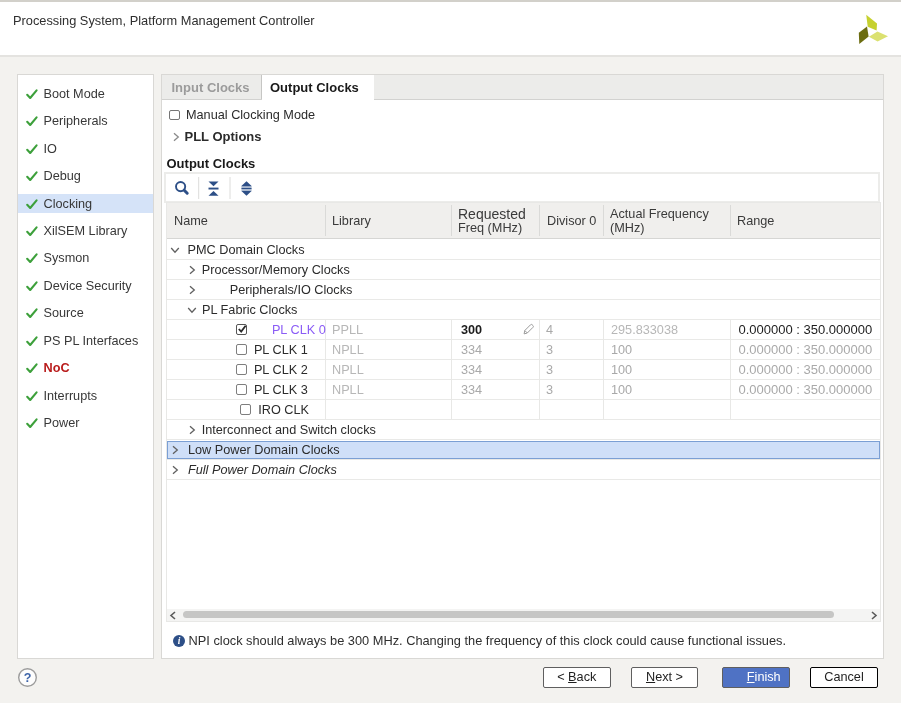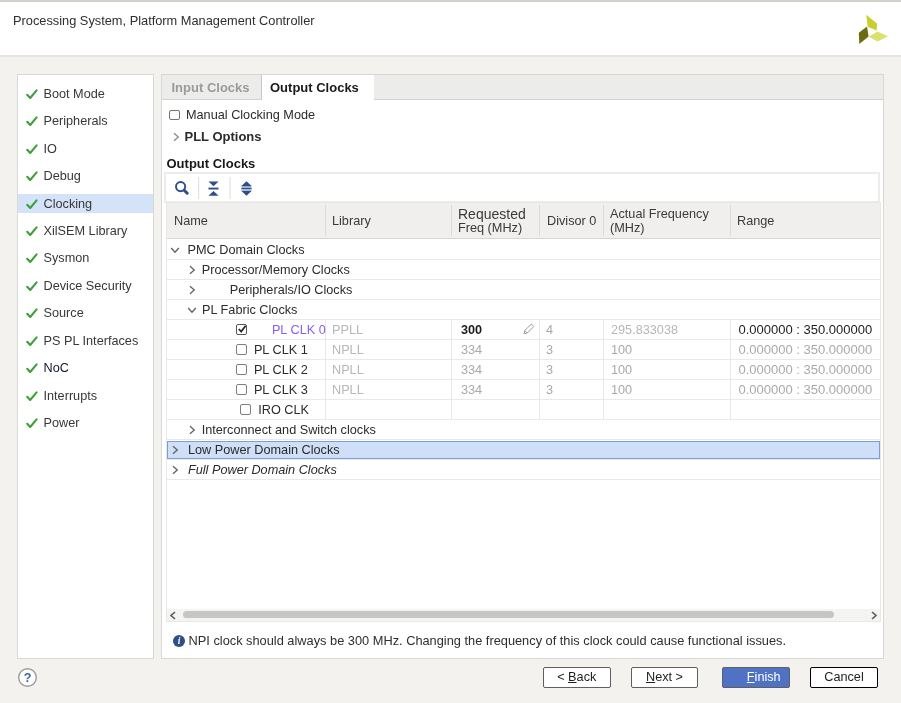--- a/index.html
+++ b/index.html
@@ -53,21 +53,21 @@
     <path d="M1.2,5.8 L4.2,9 L10.6,1.4" fill="none" stroke="#3da03b" stroke-width="2.1" stroke-linecap="round" stroke-linejoin="round"></path>
   </svg>
 <div class="t" style="left:43.5px;top:306.26px;font-size:12.7px;color:#383838;font-weight:normal;">Source</div>
 <svg class="ab" style="left:26px;top:335.68px;" width="12" height="11" viewBox="0 0 12 11">
     <path d="M1.2,5.8 L4.2,9 L10.6,1.4" fill="none" stroke="#3da03b" stroke-width="2.1" stroke-linecap="round" stroke-linejoin="round"></path>
   </svg>
 <div class="t" style="left:43.5px;top:333.68px;font-size:12.7px;color:#383838;font-weight:normal;">PS PL Interfaces</div>
 <svg class="ab" style="left:26px;top:363.1px;" width="12" height="11" viewBox="0 0 12 11">
     <path d="M1.2,5.8 L4.2,9 L10.6,1.4" fill="none" stroke="#3da03b" stroke-width="2.1" stroke-linecap="round" stroke-linejoin="round"></path>
   </svg>
-<div class="t" style="left:43.5px;top:361.1px;font-size:12.7px;color:#0f172a;font-weight:normal;">NoC</div>
+<div class="t" style="left:43.5px;top:361.1px;font-size:12.7px;color:#b91c1c;font-weight:bold;">NoC</div>
 <svg class="ab" style="left:26px;top:390.52px;" width="12" height="11" viewBox="0 0 12 11">
     <path d="M1.2,5.8 L4.2,9 L10.6,1.4" fill="none" stroke="#3da03b" stroke-width="2.1" stroke-linecap="round" stroke-linejoin="round"></path>
   </svg>
 <div class="t" style="left:43.5px;top:388.52px;font-size:12.7px;color:#383838;font-weight:normal;">Interrupts</div>
 <svg class="ab" style="left:26px;top:417.94px;" width="12" height="11" viewBox="0 0 12 11">
     <path d="M1.2,5.8 L4.2,9 L10.6,1.4" fill="none" stroke="#3da03b" stroke-width="2.1" stroke-linecap="round" stroke-linejoin="round"></path>
   </svg>
 <div class="t" style="left:43.5px;top:415.94px;font-size:12.7px;color:#383838;font-weight:normal;">Power</div>
 <div class="ab" style="left:162px;top:75px;width:721px;height:583px;background:#fff;box-shadow:0 0 0 1px #d9d8d5;"></div>
 <div class="ab" style="left:162px;top:75px;width:721px;height:24px;background:#ececea;border-bottom:1px solid #d2d2d0;"></div>

